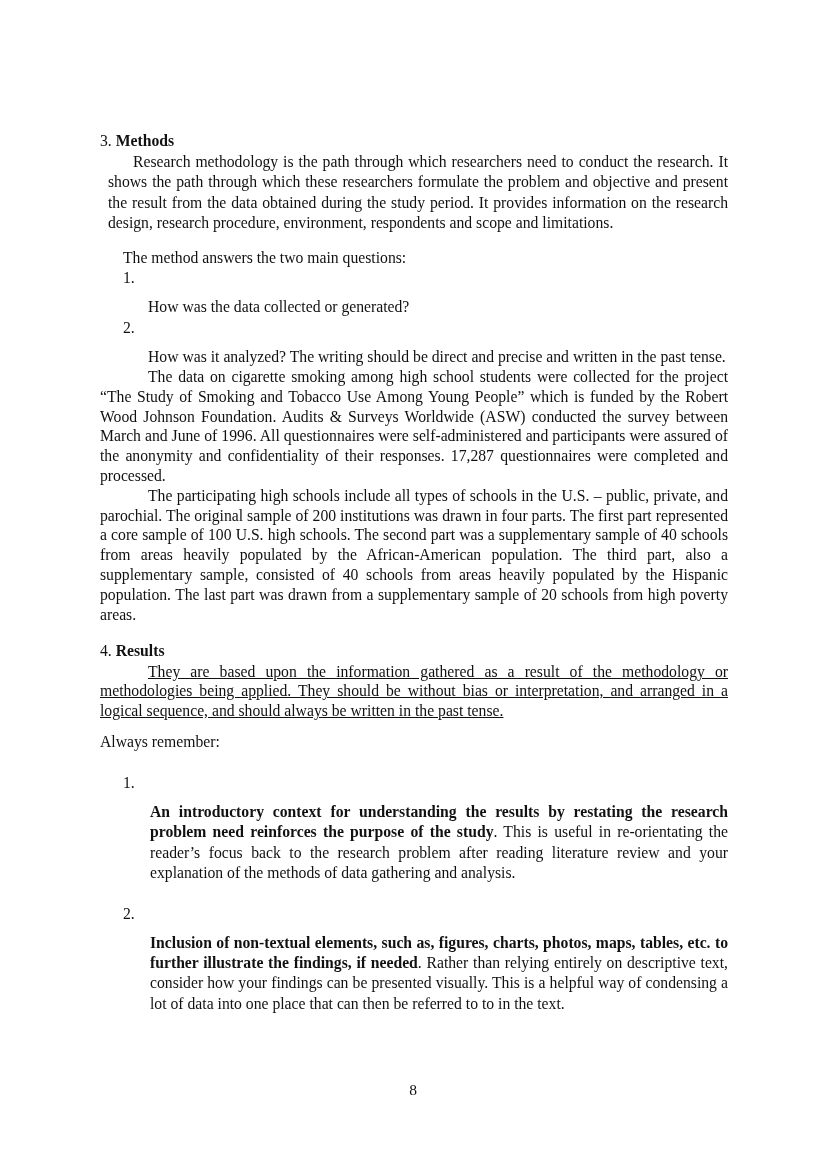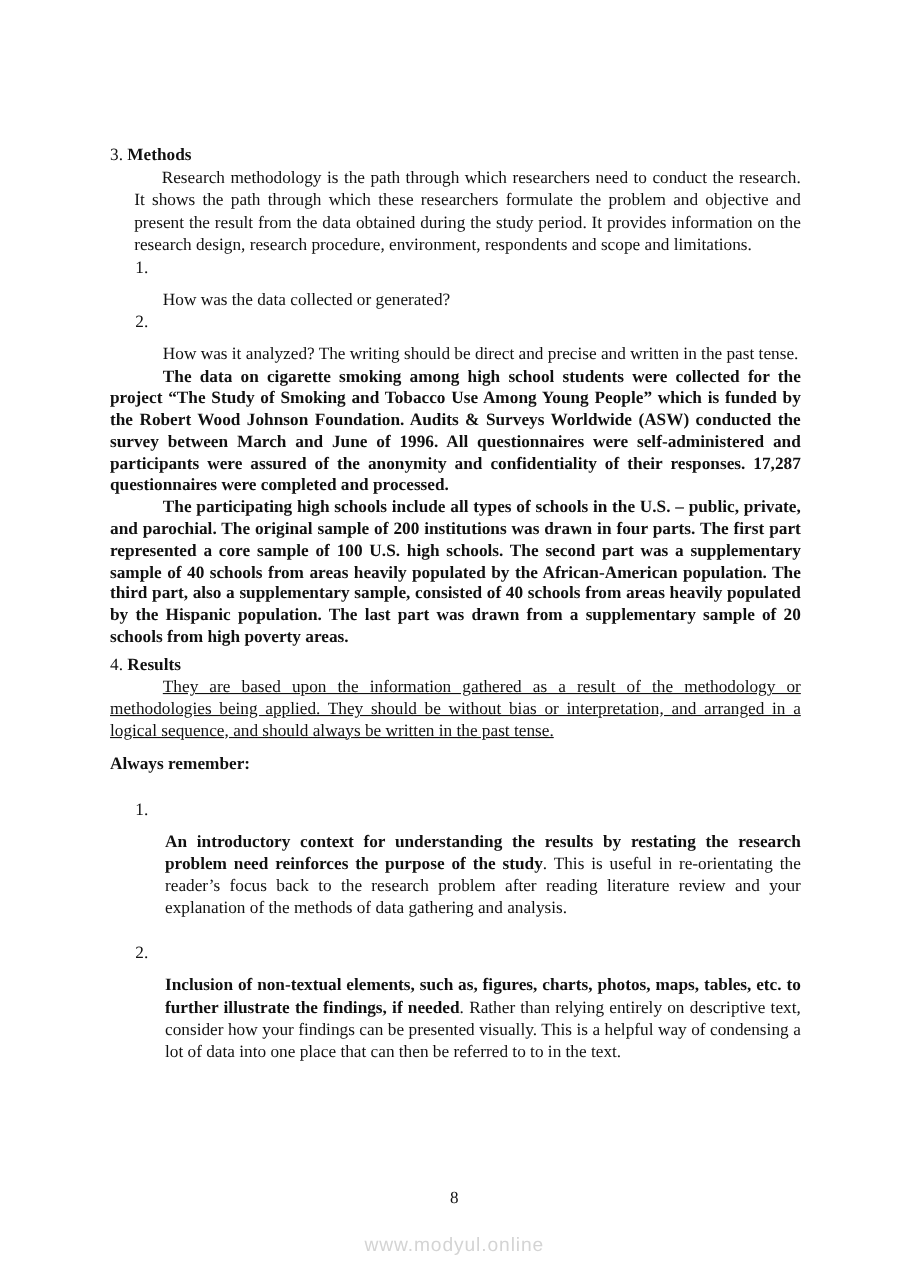--- a/index.html
+++ b/index.html
@@ -26,48 +26,47 @@
   }
   p { margin: 0; }
   .b { font-weight: bold; }
   .heading {
     text-align: left;
     margin-bottom: 0;
   }
   .just { text-align: justify; }
   
   .indent-block {
-    margin-left: 22px;
+    margin-left: 8px;
     text-indent: 25px;
   }
   .lead-line {
     margin-left: 23px;
     margin-top: 14px;
   }
   .olist { margin-left: 23px; }
   .oitem { display: flex; }
   .onum { flex: 0 0 25px; }
   .otext { flex: 1 1 auto; text-align: justify; margin-top: 29px; }
   .example-label {
     margin-left: 3px;
     margin-top: 20px;
   }
   .fullpara {
     text-indent: 48px;
     line-height: 19.8px;
-    font-weight: bold;
   }
-  .results-heading { margin-top: 5px; }
+  .results-heading { margin-top: 17px; }
   .results-para {
     text-indent: 48px;
     line-height: 19.6px;
     margin-top: 0;
     text-decoration: underline;
   }
-  .remember-label { margin-top: 11px; font-weight: bold; }
+  .remember-label { margin-top: 11px; }
   .remember-intro { text-indent: 48px; margin-top: 4px; }
   .results-list { margin-left: 23px; }
   .results-item {
     display: flex;
     margin-top: 21px;
     line-height: 20.2px;
   }
   .results-item .onum { flex: 0 0 27px; }
   .footer {
     position: absolute;
@@ -92,20 +91,21 @@
 <body>
 
 <div class="page">
   <div class="content">
 
     <div>
       <p class="heading"><span>3.</span> <span class="b">Methods</span></p>
 
       <p class="indent-block just">Research methodology is the path through which researchers need to conduct the research. It shows the path through which these researchers formulate the problem and objective and present the result from the data obtained during the study period. It provides information on the research design, research procedure, environment, respondents and scope and limitations.</p>
 
+      <p class="lead-line">The method answers the two main questions:</p>
 
       <div class="olist">
         <div class="oitem">
           <span class="onum">1.</span>
           <span class="otext">How was the data collected or generated?</span>
         </div>
         <div class="oitem">
           <span class="onum">2.</span>
           <span class="otext">How was it analyzed? The writing should be direct and precise and written in the past tense.</span>
         </div>
@@ -132,15 +132,14 @@
           <span class="onum">2.</span>
           <span class="otext"><span class="b">Inclusion of non-textual elements, such as, figures, charts, photos, maps, tables, etc. to further illustrate the findings, if needed</span><span>. Rather than relying entirely on descriptive text, consider how your findings can be presented visually. This is a helpful way of condensing a lot of data into one place that can then be referred to to in the text.</span></span>
         </div>
       </div>
     </div>
 
   </div>
 
   <div class="footer">
     <div class="pagenum">8</div>
-    <div class="watermark">www.modyul.online</div>
   </div>
 </div>
 
 </body></html>

